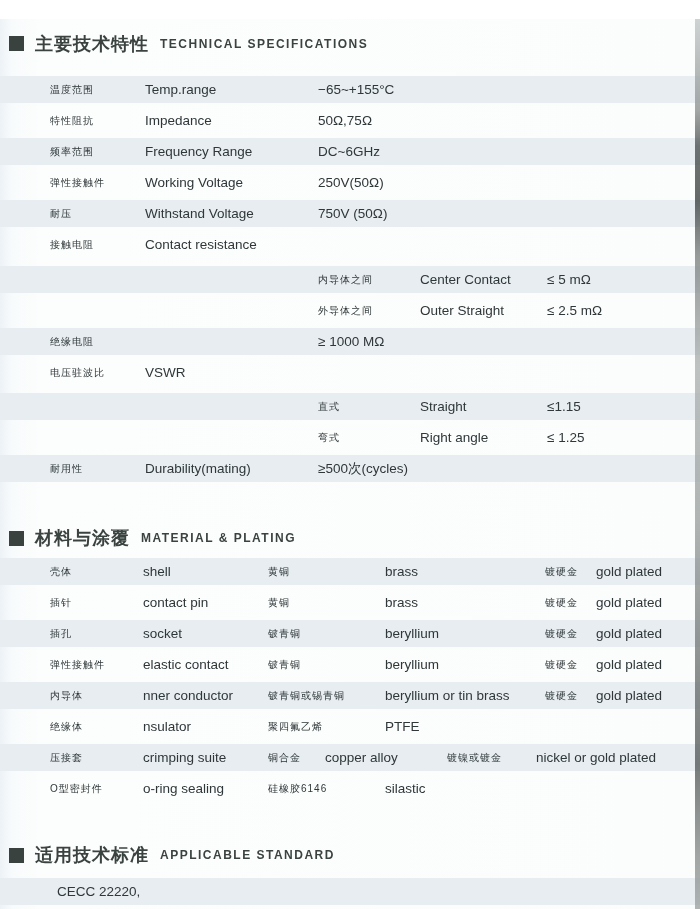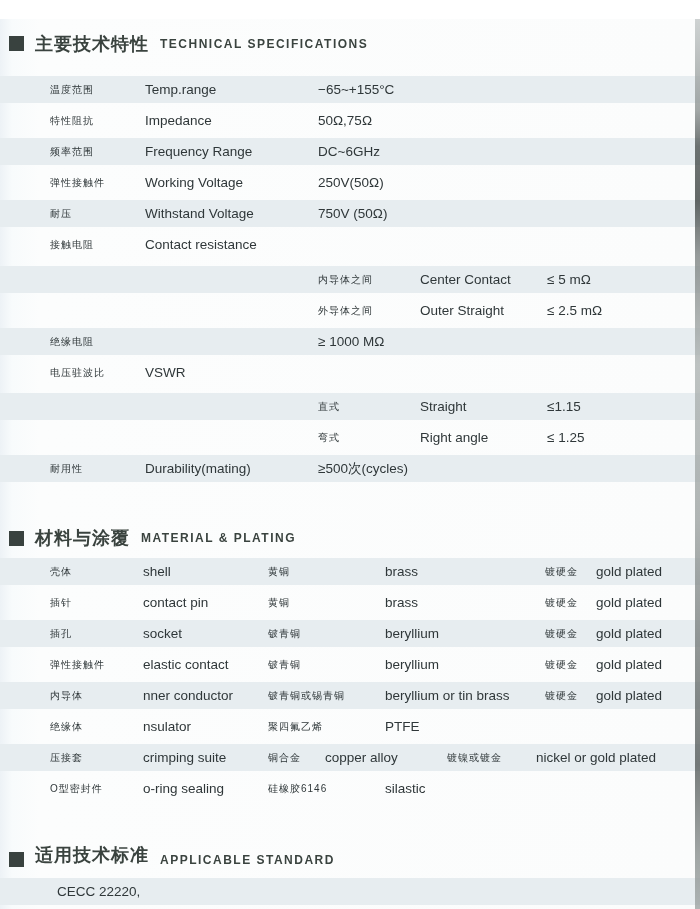--- a/index.html
+++ b/index.html
@@ -50,21 +50,21 @@
   
   .std{left:57px}
 
   
   .sec1-header{padding-top:9px;height:31px;}
   .sec1-tbl{margin-top:15px;}
   .gap-contact{height:4px;}
   .gap-vswr{height:3px;}
   .sec2-header{margin-top:42px;}
   .sec2-tbl{margin-top:6px;}
-  .sec3-header{margin-top:39px;align-items:flex-end;}
+  .sec3-header{margin-top:39px;}
   .sec3-tbl{margin-top:9px;}
 
   
   .edge-right{
     position:absolute;top:0;right:0;width:5px;height:100%;z-index:3;
     background:linear-gradient(180deg,
       #c3c8c8 0%,#8d9392 10%,#4d5352 14%,#3e4443 20%,#7d8382 26%,
       #aeb4b3 38%,#9da3a2 55%,#747a79 70%,#565c5b 82%,#8a908f 92%,#a5abaa 100%);
     opacity:.8;
   }

